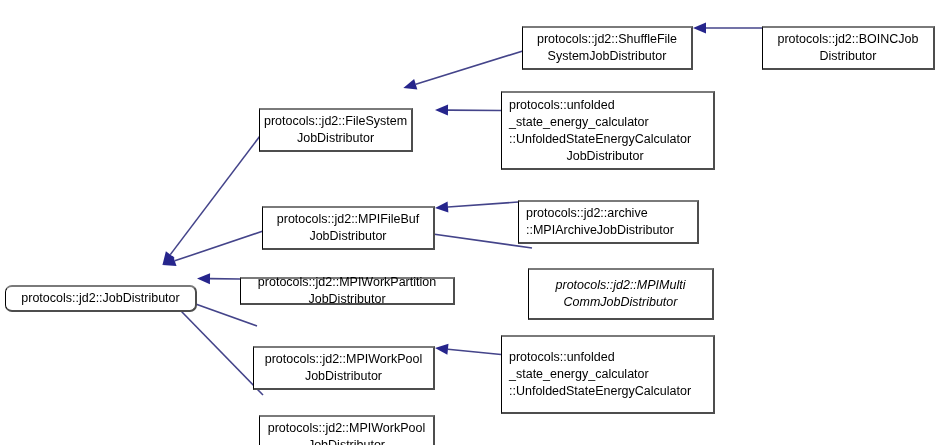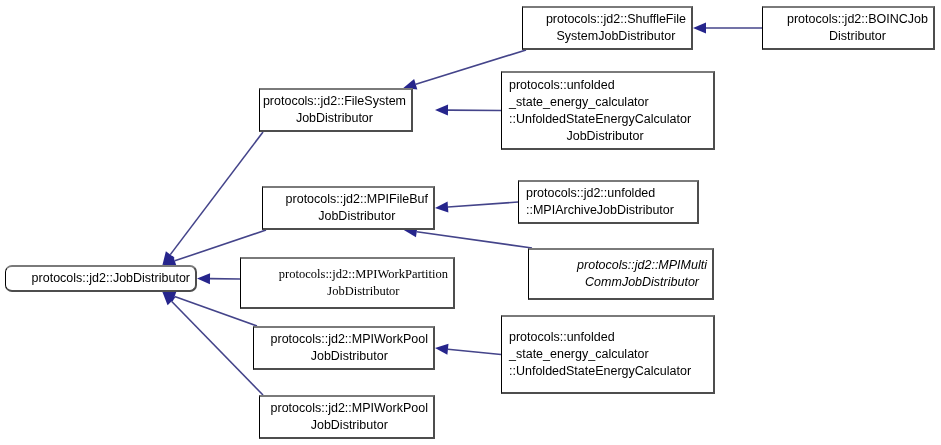--- a/index.html
+++ b/index.html
@@ -27,22 +27,23 @@
   .node {
     position: absolute;
     box-sizing: border-box;
     background: #ffffff;
     border: 1px solid #000000;
     border-top: 2px solid #7a7a7a;
     border-right: 2px solid #4d4d4d;
     border-bottom: 2px solid #4d4d4d;
     display: flex;
     align-items: center;
-    justify-content: flex-end;
+    justify-content: center;
     z-index: 2;
+    margin-top: 20px;
   }
   .node-label {
     font-size: 12.5px;
     line-height: 17px;
     color: #000000;
     text-align: center;
     white-space: pre;
     padding: 0 5px;
   }
   .node-label.align-left {
@@ -128,28 +129,28 @@
 Distributor</div>
       </div>
       <div class="node" title="protocols::unfolded_state_energy_calculator::UnfoldedStateEnergyCalculatorJobDistributor" style="left: 501px; top: 71px; width: 214px; height: 79px;">
         <div class="node-label align-mixed"><span style="display: block;">protocols::unfolded</span><span style="display: block;">_state_energy_calculator</span><span style="display: block;">::UnfoldedStateEnergyCalculator</span><span class="centered-line">JobDistributor</span></div>
       </div>
       <div class="node" title="protocols::jd2::MPIFileBufJobDistributor" style="left: 262px; top: 186px; width: 173px; height: 44px;">
         <div class="node-label">protocols::jd2::MPIFileBuf
 JobDistributor</div>
       </div>
       <div class="node" title="protocols::jd2::archive::MPIArchiveJobDistributor" style="left: 518px; top: 180px; width: 181px; height: 44px;">
-        <div class="node-label align-left">protocols::jd2::unfolded
+        <div class="node-label align-left">protocols::jd2::archive
 ::MPIArchiveJobDistributor</div>
       </div>
       <div class="node" title="protocols::jd2::MPIMultiCommJobDistributor" style="left: 528px; top: 248px; width: 186px; height: 52px; font-style: italic;">
         <div class="node-label">protocols::jd2::MPIMulti
 CommJobDistributor</div>
       </div>
-      <div class="node" title="protocols::jd2::MPIWorkPartitionJobDistributor" style="left: 240px; top: 257px; width: 215px; height: 52px; font-family: Liberation Serif, serif;">
+      <div class="node" title="protocols::jd2::MPIWorkPartitionJobDistributor" style="left: 240px; top: 257px; width: 215px; height: 28px;">
         <div class="node-label">protocols::jd2::MPIWorkPartition
 JobDistributor</div>
       </div>
       <div class="node" title="protocols::jd2::MPIWorkPoolJobDistributor" style="left: 253px; top: 326px; width: 182px; height: 44px;">
         <div class="node-label">protocols::jd2::MPIWorkPool
 JobDistributor</div>
       </div>
       <div class="node" title="protocols::unfolded_state_energy_calculator::UnfoldedStateEnergyCalculatorMPIWorkPoolJobDistributor" style="left: 501px; top: 315px; width: 214px; height: 79px;">
         <div class="node-label align-mixed"><span style="display: block;">protocols::unfolded</span><span style="display: block;">_state_energy_calculator</span><span style="display: block;">::UnfoldedStateEnergyCalculator</span></div>
       </div>

